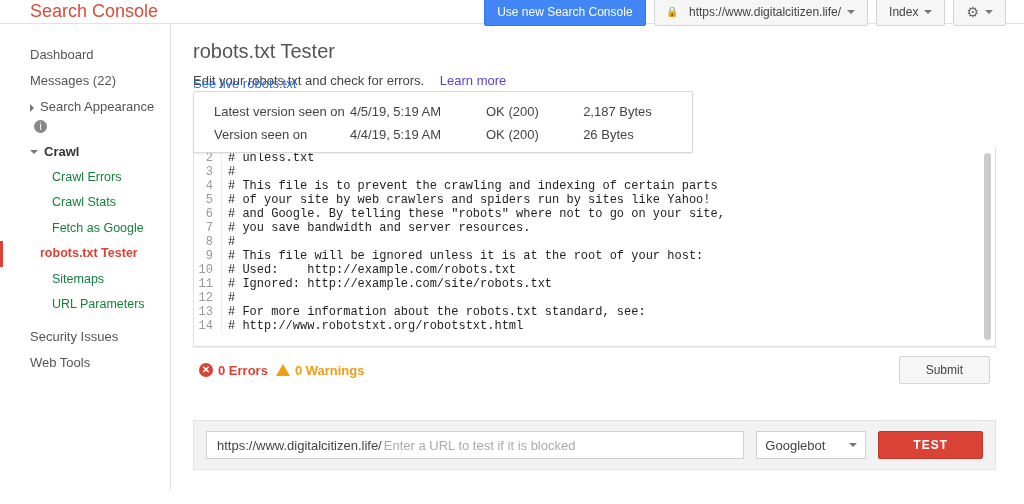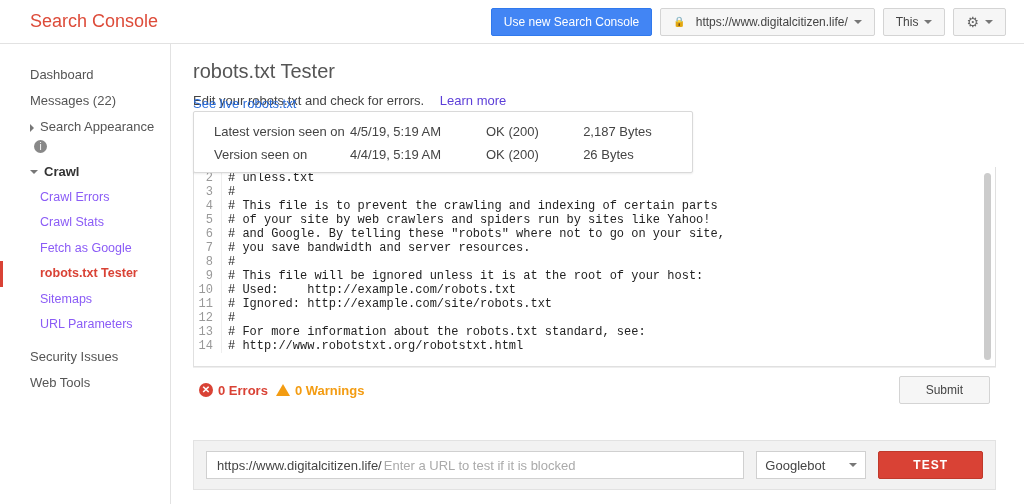--- a/index.html
+++ b/index.html
@@ -10,21 +10,21 @@
     background: #fff;
     width: 1024px;
     height: 504px;
     overflow: hidden;
   }
 
   
   .topbar {
     display: flex;
     align-items: center;
-    height: 44px;
+    height: 24px;
     padding: 0 18px 0 30px;
     border-bottom: 1px solid #e2e2e2;
   }
   .brand {
     color: #dd4b39;
     font-size: 18px;
     font-weight: 400;
     flex: 0 0 auto;
   }
   .top-spacer { flex: 1; }
@@ -79,21 +79,21 @@
     padding: 18px 0 0 0;
   }
   .sidebar a {
     display: block;
     font-size: 13px;
     color: #555;
     text-decoration: none;
     padding: 4px 0 4px 30px;
     line-height: 1.4;
   }
-  .sidebar a.lvl2 { padding-left: 40px; font-size: 12.5px; color:#8b5cf6; }
+  .sidebar a.lvl2 { padding-left: 52px; font-size: 12.5px; color:#15803d; }
   .sidebar a.active { color: #d94235; font-weight: bold; border-left: 3px solid #d94235; padding-left: 37px; }
   .s-caret {
     display:inline-block;
     width: 0; height: 0;
     border-top: 4px solid transparent;
     border-bottom: 4px solid transparent;
     border-left: 4px solid #777;
     margin-right: 6px;
     vertical-align: middle;
   }
@@ -251,21 +251,21 @@
   <div class="top-spacer"></div>
   <div class="btn blue">
     <span>Use new Search Console</span>
   </div>
   <div class="btn">
     <span class="lock-ico">🔒</span>
     <span>https://www.digitalcitizen.life/</span>
     <span class="caret"></span>
   </div>
   <div class="btn">
-    <span>This</span>
+    <span>Index</span>
     <span class="caret"></span>
   </div>
   <div class="btn">
     <span style="color:#666;font-size:14px;">⚙</span>
     <span class="caret"></span>
   </div>
 </div>
 
 <div class="wrap">
 

